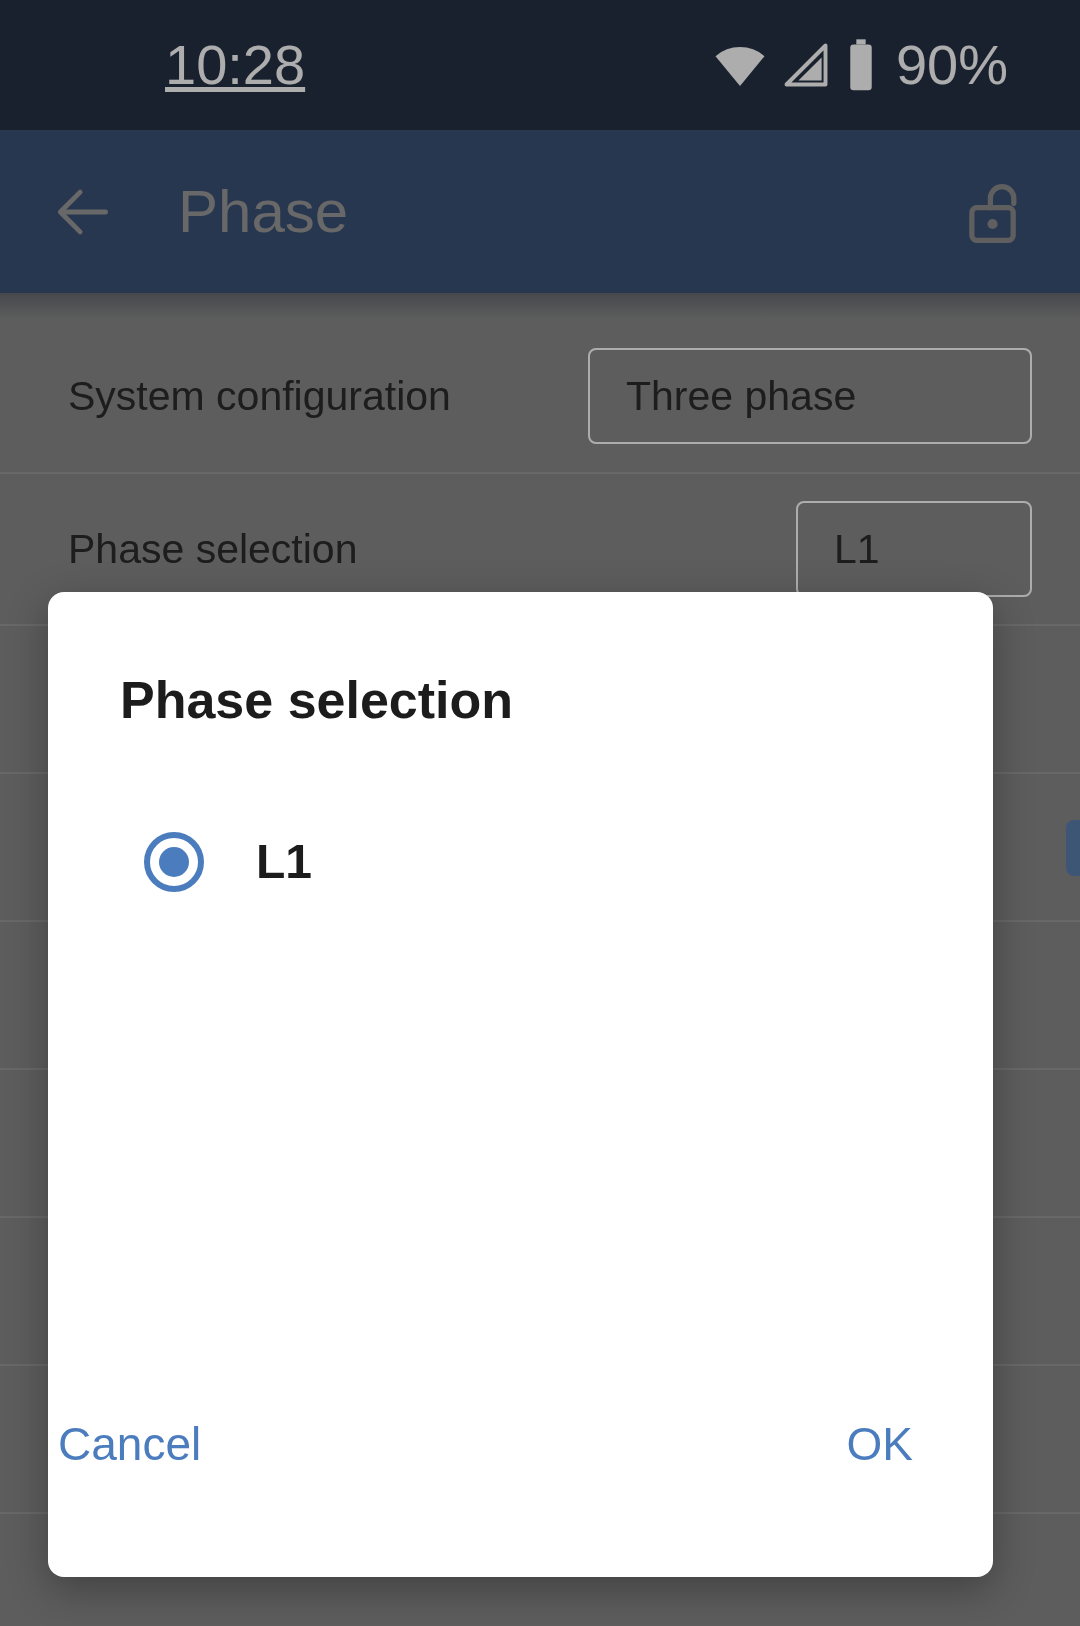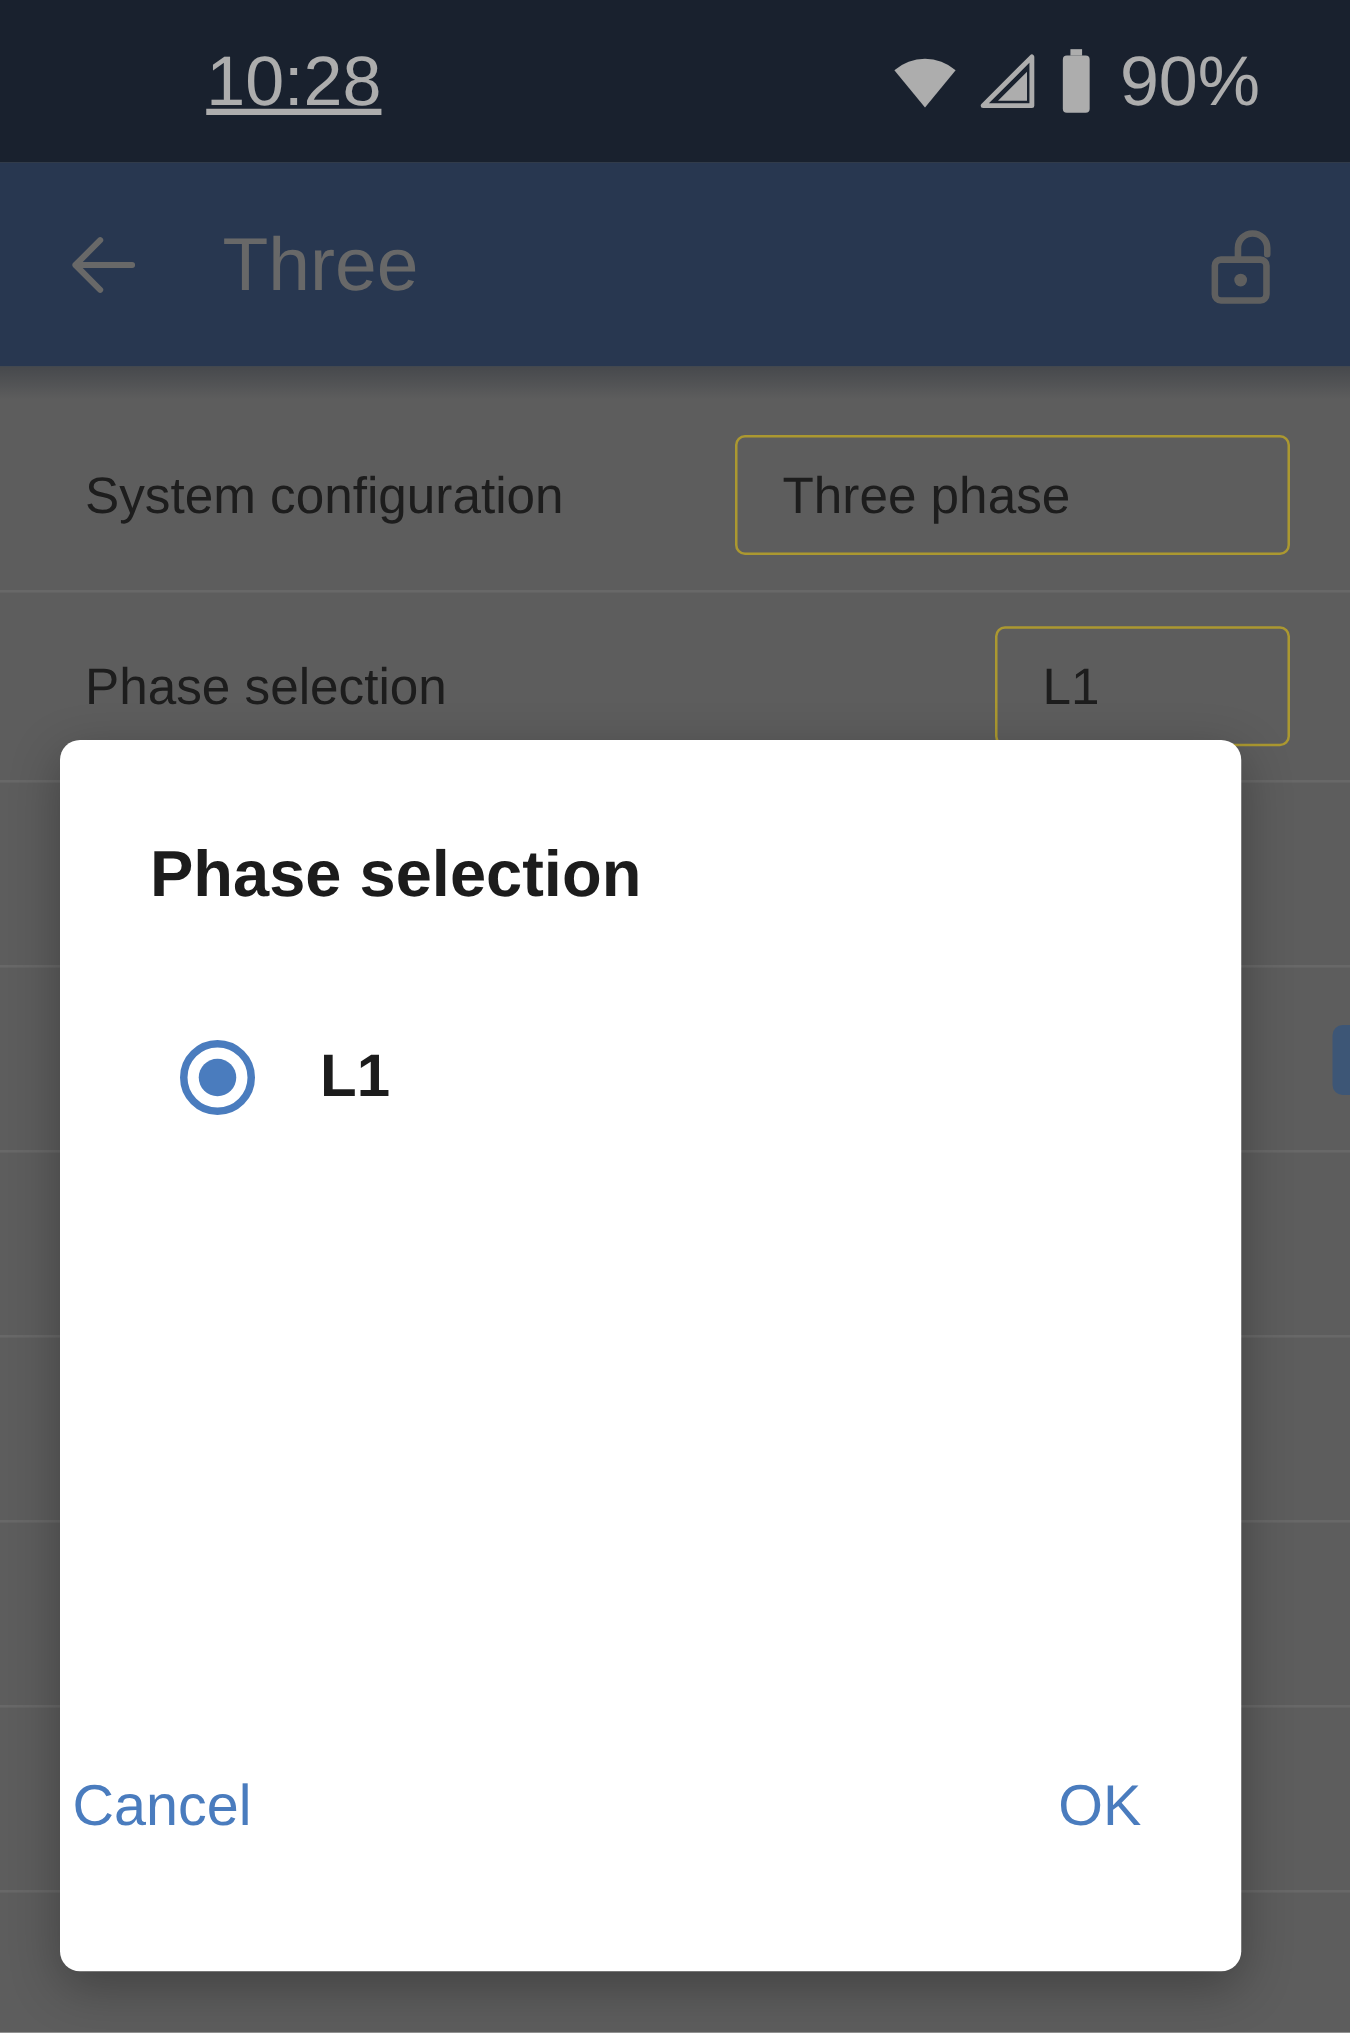--- a/index.html
+++ b/index.html
@@ -107,21 +107,21 @@
     border-top: 2px solid #9a9a9a;
   }
   .bg-row-label {
     color: #2b2b2b;
     font-size: 41px;
     font-weight: 400;
     white-space: nowrap;
   }
   .bg-value-box {
     margin-left: auto;
-    border: 2px solid #fde047;
+    border: 2px solid #ffffff;
     border-radius: 8px;
     height: 96px;
     display: flex;
     align-items: center;
     padding: 0 36px;
     color: #2b2b2b;
     font-size: 41px;
     background: transparent;
   }
   .bg-value-box.wide { min-width: 444px; }
@@ -268,21 +268,21 @@
       <span id="battery-pct">90%</span>
     </div>
   </div>
 
   <div id="app-bar">
     <div id="back-button">
       <svg width="68" height="68" viewBox="0 0 24 24">
         <path d="M20 12 H4 M11 5 L4 12 L11 19" fill="none" stroke="#9a9a9a" stroke-width="1.7" stroke-linecap="round" stroke-linejoin="round"></path>
       </svg>
     </div>
-    <div id="app-title">Three</div>
+    <div id="app-title">Phase</div>
     <div id="lock-button">
       <svg width="74" height="74" viewBox="0 0 24 24">
         <rect x="3.2" y="10.6" width="13.4" height="10.6" rx="1.6" fill="none" stroke="#8d8d8d" stroke-width="1.7"></rect>
         <path d="M9.2 10.6 V7.6 A3.8 3.8 0 0 1 16.8 7.6 V9.2" fill="none" stroke="#8d8d8d" stroke-width="1.7" stroke-linecap="round"></path>
         <circle cx="9.9" cy="15.9" r="1.65" fill="#8d8d8d"></circle>
       </svg>
     </div>
   </div>
 
   <div id="scrim"></div>

